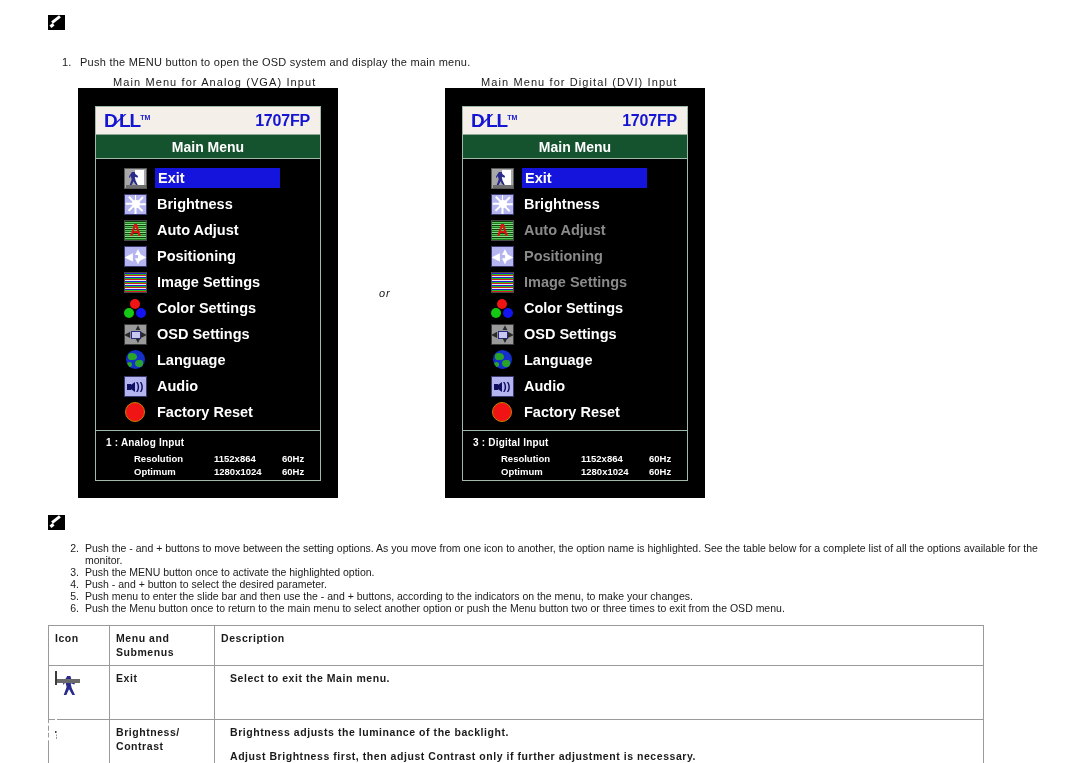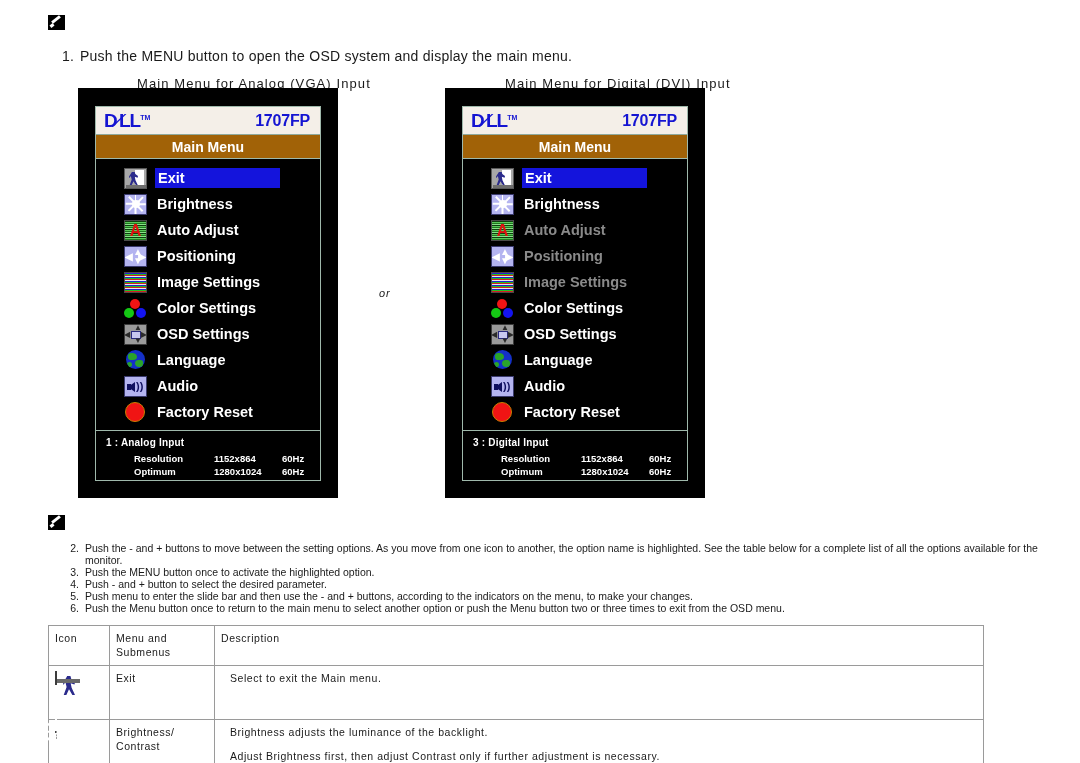--- a/index.html
+++ b/index.html
@@ -58,35 +58,34 @@
     letter-spacing: 0.65px;
     margin-left: 28px;
     line-height: 14px;
     color: #1a1a1a;
   }
 
   
   .step1 {
     position: absolute;
     left: 62px;
-    top: 48px;
-    font-size: 14px;
+    top: 56px;
+    font-size: 11px;
     letter-spacing: 0.25px;
     color: #1a1a1a;
   }
   .step1 .num { display: inline-block; width: 18px; }
 
   
   .caption {
     position: absolute;
-    font-size: 13px;
+    font-size: 11px;
     letter-spacing: 1.1px;
     color: #1a1a1a;
     white-space: nowrap;
-    margin-left: 24px;
   }
   .caption.left  { left: 113px; top: 76px; }
   .caption.right { left: 481px; top: 76px; }
 
   
   .osd-outer {
     position: absolute;
     background: #000000;
     border: 1px solid #000;
   }
@@ -136,21 +135,21 @@
   }
   .dell-model {
     font-size: 16px;
     font-weight: bold;
     color: #1414d2;
     letter-spacing: -0.2px;
   }
 
   .osd-title {
     height: 23px;
-    background: #a16207;
+    background: #14532d;
     color: #ffffff;
     font-size: 14px;
     font-weight: bold;
     display: flex;
     align-items: center;
     justify-content: center;
     border-bottom: 1px solid #9fb9ab;
   }
 
   .osd-menu {
@@ -309,21 +308,21 @@
     top: 625px;
     width: 936px;
     border-collapse: collapse;
     border: 1px solid #9a9a9a;
   }
   .opt-table td, .opt-table th {
     border: 1px solid #9a9a9a;
     vertical-align: top;
     padding: 5px 6px 6px 6px;
     font-size: 10.5px;
-    font-weight: normal;
+    font-weight: bold;
     text-align: left;
     letter-spacing: 0.55px;
     color: #1a1a1a;
     line-height: 14px;
   }
   .col-icon { width: 48px; }
   .col-menu { width: 92px; }
   .opt-table .r-exit td { height: 42px; }
   .opt-table .r-bright td { height: 62px; }
   .desc-p { margin: 0 0 10px 9px; }

